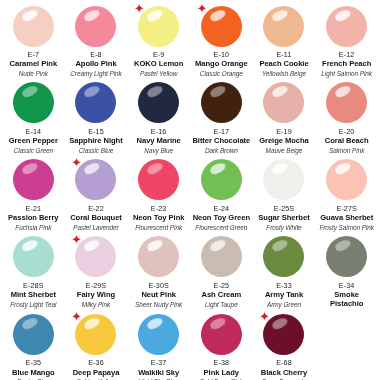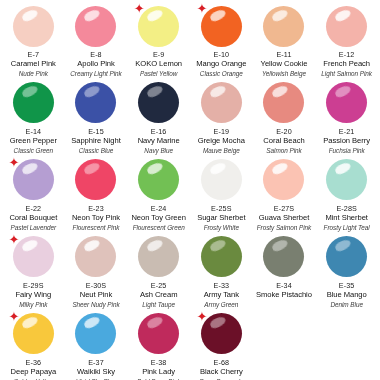--- a/index.html
+++ b/index.html
@@ -90,21 +90,21 @@
   .code {
     margin-top: 3px;
     font-size: 7.2px;
     color: #1a1a1a;
     letter-spacing: 0.1px;
     line-height: 1.1;
   }
   .name {
     margin-top: 1.5px;
     font-size: 7.6px;
-    font-weight: normal;
+    font-weight: bold;
     color: #111111;
     text-align: center;
     line-height: 1.12;
     letter-spacing: -0.05px;
     max-width: 60px;
   }
   .desc {
     margin-top: 1px;
     font-size: 6.4px;
     font-style: italic;
@@ -152,21 +152,21 @@
         </div>
         <div class="code">E-10</div>
         <div class="name">Mango Orange</div>
         <div class="desc">Classic Orange</div>
       </div>
       <div class="cell">
         <div class="swatch-wrap">
           <div class="swatch light" style="background: rgb(240, 184, 144);"></div>
         </div>
         <div class="code">E-11</div>
-        <div class="name">Yellow Cookie</div>
+        <div class="name">Peach Cookie</div>
         <div class="desc">Yellowish Beige</div>
       </div>
       <div class="cell">
         <div class="swatch-wrap">
           <div class="swatch pale" style="background: rgb(244, 179, 170);"></div>
         </div>
         <div class="code">E-12</div>
         <div class="name">French Peach</div>
         <div class="desc">Light Salmon Pink</div>
       </div>
@@ -189,20 +189,28 @@
       <div class="cell">
         <div class="swatch-wrap">
           <div class="swatch dark" style="background: rgb(32, 41, 63);"></div>
         </div>
         <div class="code">E-16</div>
         <div class="name">Navy Marine</div>
         <div class="desc">Navy Blue</div>
       </div>
       <div class="cell">
         <div class="swatch-wrap">
+          <div class="swatch dark" style="background: rgb(65, 33, 15);"></div>
+        </div>
+        <div class="code">E-17</div>
+        <div class="name">Bitter Chocolate</div>
+        <div class="desc">Dark Brown</div>
+      </div>
+      <div class="cell">
+        <div class="swatch-wrap">
           <div class="swatch light" style="background: rgb(228, 176, 167);"></div>
         </div>
         <div class="code">E-19</div>
         <div class="name">Greige Mocha</div>
         <div class="desc">Mauve Beige</div>
       </div>
       <div class="cell">
         <div class="swatch-wrap">
           <div class="swatch light" style="background: rgb(231, 138, 128);"></div>
         </div>

